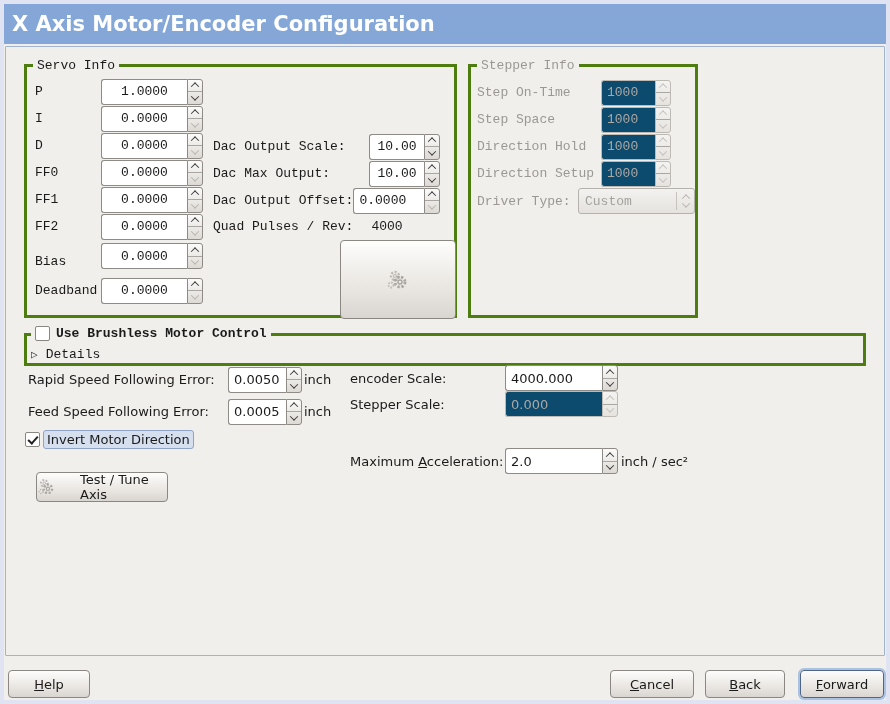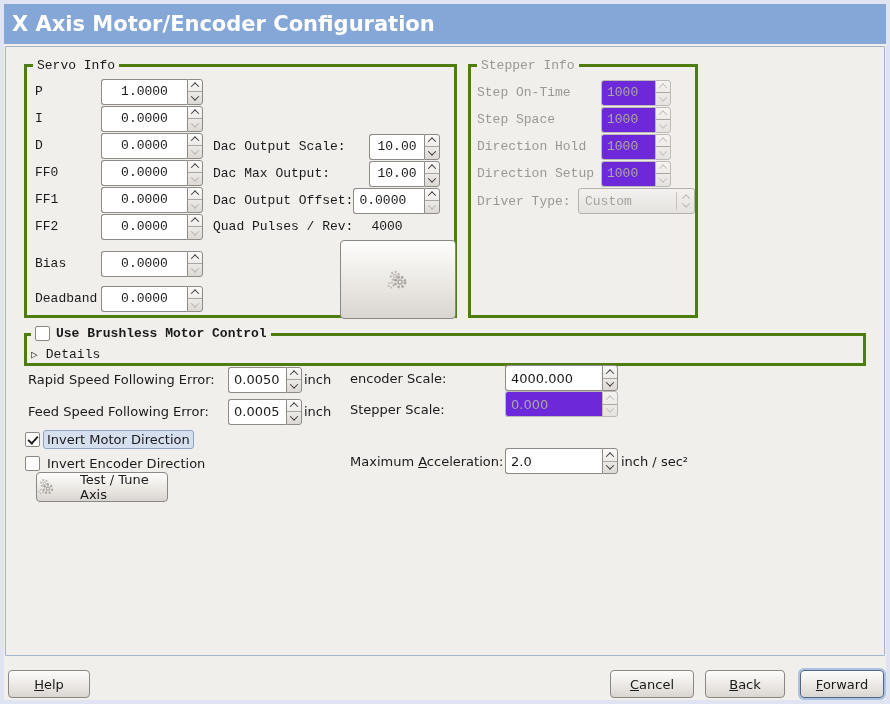--- a/index.html
+++ b/index.html
@@ -24,21 +24,21 @@
     background:#ffffff;display:flex;align-items:center;padding:0 5px;font-size:13px;overflow:hidden;}
   .spin-entry.center{justify-content:center;}
   .spin-btns{box-sizing:border-box;width:16px;border:1px solid #8e8a86;border-radius:0 3px 3px 0;
     background:linear-gradient(#fbfbfa,#ddd9d4);display:flex;flex-direction:column;}
   .sb{flex:1;display:flex;align-items:center;justify-content:center;}
   .sb + .sb{border-top:1px solid #aaa6a2;}
   .chev{display:inline-block;width:5px;height:5px;border-left:1.6px solid #3c3c3c;border-top:1.6px solid #3c3c3c;}
   .chev.up{transform:rotate(45deg) translate(1px,1px);}
   .chev.down{transform:rotate(225deg) translate(1px,1px);}
   .chev.dim{border-color:#b7b4b0;}
-  .spin.disabled .spin-entry{background:#6d28d9;border-color:#bdbab6;color:#aba8a4;}
+  .spin.disabled .spin-entry{background:#0c4a6e;border-color:#bdbab6;color:#aba8a4;}
   .spin.disabled .spin-btns{background:linear-gradient(#f4f3f1,#e6e3df);border-color:#bdbab6;}
   .spin.disabled .chev{border-color:#c3c0bc;}
   
   .btn{box-sizing:border-box;border:1px solid #8b8783;border-radius:4px;
     background:linear-gradient(#fdfdfc,#e8e4df 65%,#d9d5d0);
     display:flex;align-items:center;justify-content:center;font-size:13px;color:#1a1a1a;cursor:default;}
   .btn.focus{border:1px solid #50658a;box-shadow:0 0 0 2px #aac2e0;}
   .u{text-decoration:underline;}
   
   .cb{position:relative;display:inline-block;width:15px;height:15px;background:#ffffff;
@@ -147,21 +147,21 @@
           <span class="spin-btns">
               <span class="sb">
                 <i class="chev up"></i>
               </span>
               <span class="sb">
                 <i class="chev down dim"></i>
               </span>
             </span>
         </span>
       </div>
-      <div class="row" style="margin-top:10px;">
+      <div class="row" style="margin-top:2px;align-items:flex-end;">
         <span class="lbl" style="width:66px;">Bias</span>
         <span class="spin" style="width:102px;">
           <span class="spin-entry center" style="flex:1;">0.0000</span>
           <span class="spin-btns">
               <span class="sb">
                 <i class="chev up"></i>
               </span>
               <span class="sb">
                 <i class="chev down dim"></i>
               </span>
@@ -361,24 +361,20 @@
           </span>
       </span>
       <span class="lbl" style="margin-left:2px;">inch</span>
     </div>
   </div>
 
   <div class="abs" style="left:21px;top:424px;">
     <div style="display:flex;align-items:center;gap:3px;height:22px;">
       <span class="cb checked"></span>
       <span class="hl">Invert Motor Direction</span>
-    </div>
-    <div style="display:flex;align-items:center;gap:7px;height:22px;margin-top:2px;">
-      <span class="cb"></span>
-      <span>Invert Encoder Direction</span>
     </div>
   </div>
 
   <div class="btn abs" style="left:32px;top:468px;width:132px;height:30px;gap:23px;">
     <span style="display:inline-flex;">
       <svg width="20" height="20" viewBox="0 0 22 22">
         <circle cx="8" cy="7" r="3.6" fill="none" stroke="#bcb9b5" stroke-width="2.2" stroke-dasharray="2 1.6"></circle>
         <circle cx="8" cy="7" r="1.4" fill="none" stroke="#bcb9b5" stroke-width="1.1"></circle>
         <circle cx="12" cy="13" r="4.6" fill="none" stroke="#a9a6a2" stroke-width="2.6" stroke-dasharray="2.2 1.8"></circle>
         <circle cx="12" cy="13" r="1.8" fill="none" stroke="#a9a6a2" stroke-width="1.3"></circle>
@@ -396,21 +392,21 @@
         <span class="spin-btns">
             <span class="sb">
               <i class="chev up"></i>
             </span>
             <span class="sb">
               <i class="chev down"></i>
             </span>
           </span>
       </span>
     </div>
-    <div class="row abs" style="left:0;top:26px;height:26px;align-items:flex-end;">
+    <div class="row abs" style="left:0;top:26px;height:26px;">
       <span class="lbl" style="width:155px;">Stepper Scale:</span>
       <span class="spin disabled" style="width:113px;">
         <span class="spin-entry" style="flex:1;">0.000</span>
         <span class="spin-btns">
             <span class="sb">
               <i class="chev up"></i>
             </span>
             <span class="sb">
               <i class="chev down"></i>
             </span>

